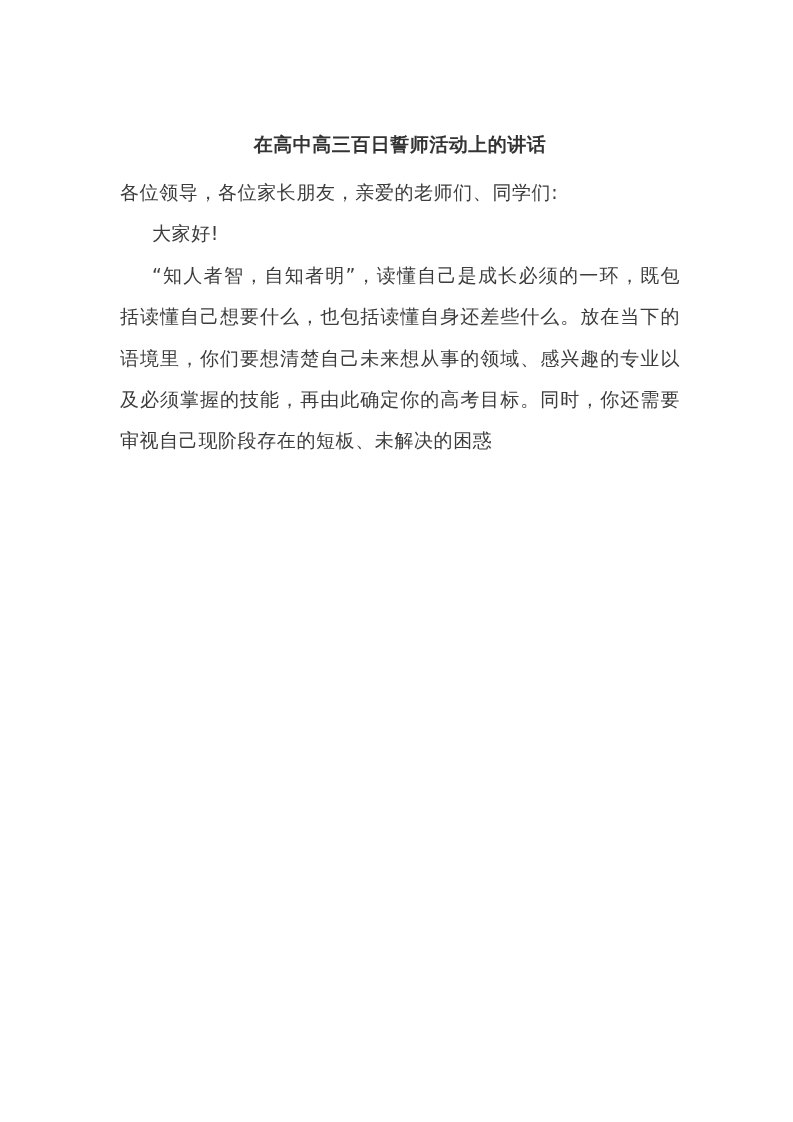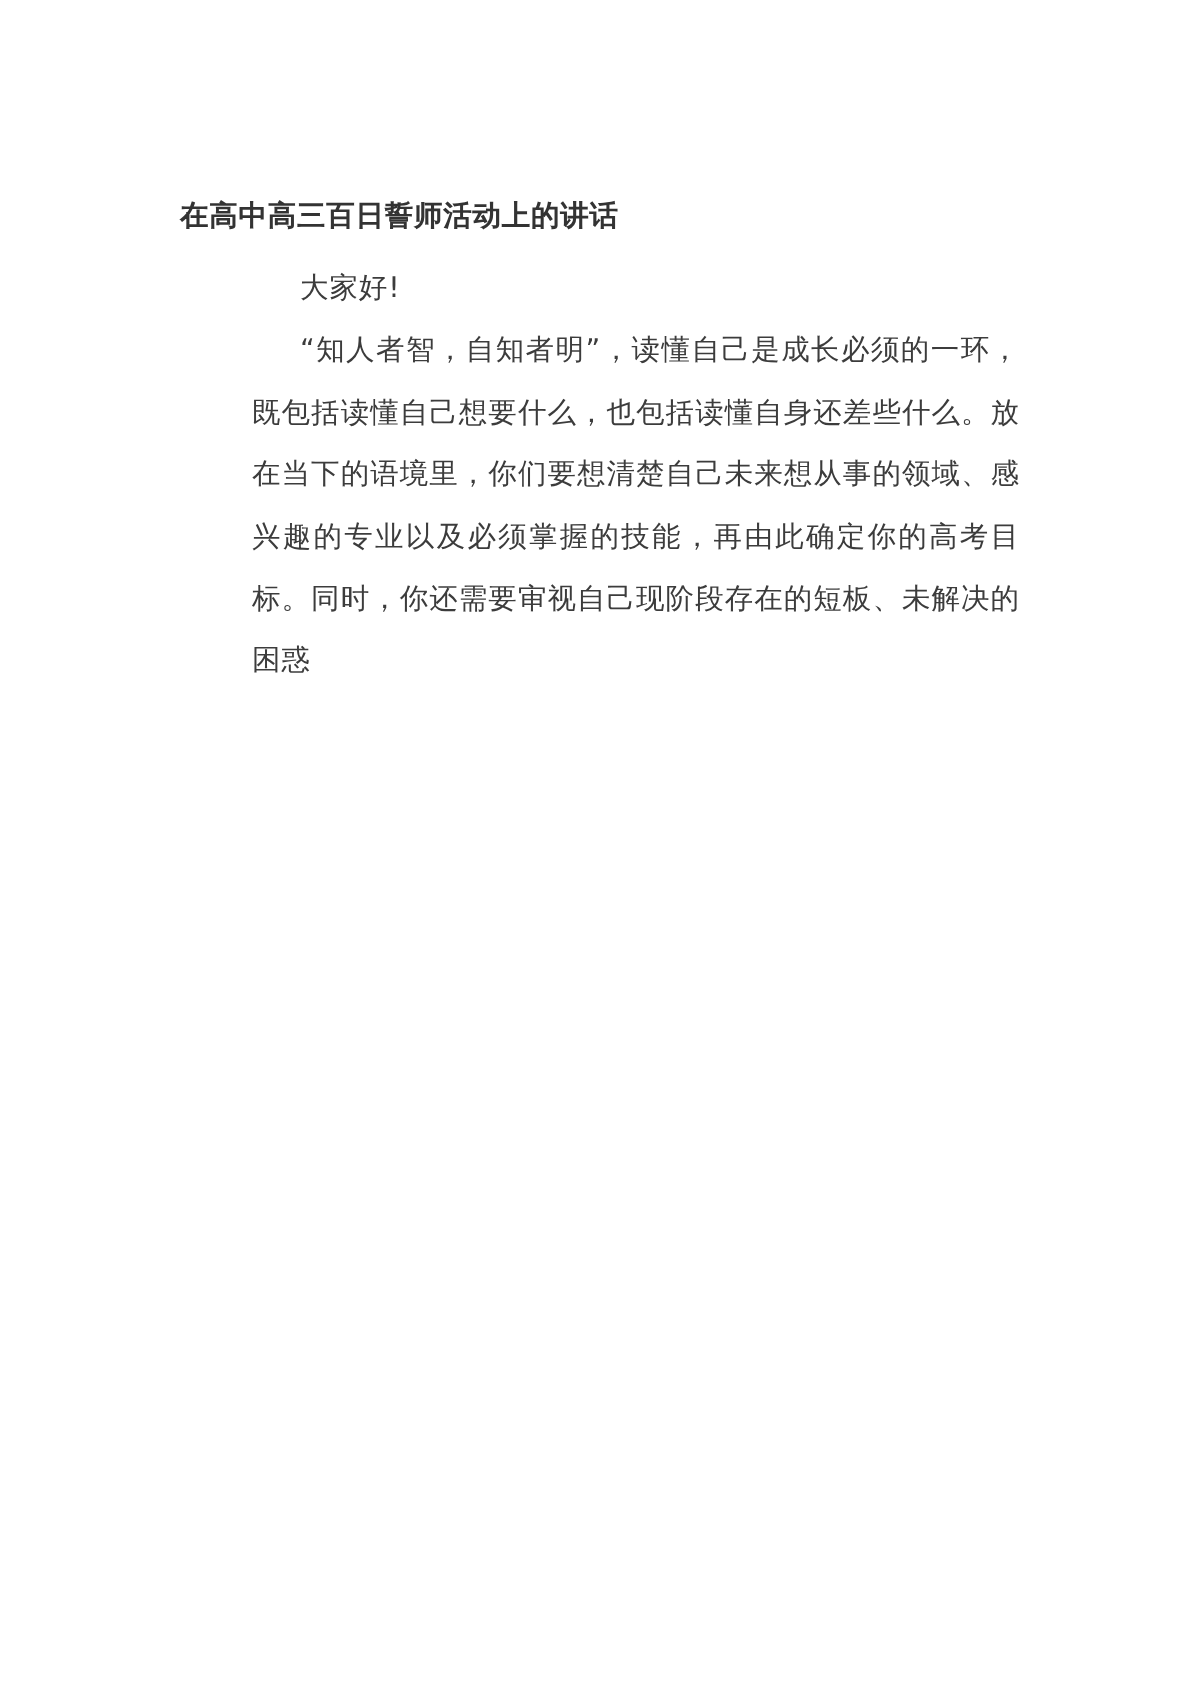--- a/index.html
+++ b/index.html
@@ -15,46 +15,46 @@
       font-family: "DejaVu Sans", "Liberation Sans", sans-serif;
       color: #3a3a3a;
     }
     .page {
       position: absolute;
       left: 120px;
       top: 128px;
       width: 560px;
     }
     .title {
-      text-align: left;
+      text-align: center;
       font-size: 19px;
       font-weight: bold;
       line-height: 32px;
       height: 32px;
       margin: 0 0 12px 0;
       color: #333333;
       letter-spacing: 0.5px;
     }
     .para {
       font-size: 19px;
       line-height: 41.4px;
       margin: 0;
       text-align: justify;
       letter-spacing: 0.6px;
       color: #3c3c3c;
     }
     .indent {
       text-indent: 32px;
-      margin-left: 48px;
     }
     .bold {
       font-weight: bold;
       color: #333333;
     }
   </style>
 </head>
 <body>
 
 <div class="page">
   <div class="title">在高中高三百日誓师活动上的讲话</div>
+  <p class="para">各位领导，各位家长朋友，亲爱的老师们、同学们:</p>
   <p class="para indent">大家好!</p>
   <p class="para indent">“知人者智，自知者明”，读懂自己是成长必须的一环，既包括读懂自己想要什么，也包括读懂自身还差些什么。放在当下的语境里，你们要想清楚自己未来想从事的领域、感兴趣的专业以及必须掌握的技能，再由此确定你的高考目标。同时，你还需要审视自己现阶段存在的短板、未解决的困惑</p>
 </div>
 
 </body></html>

